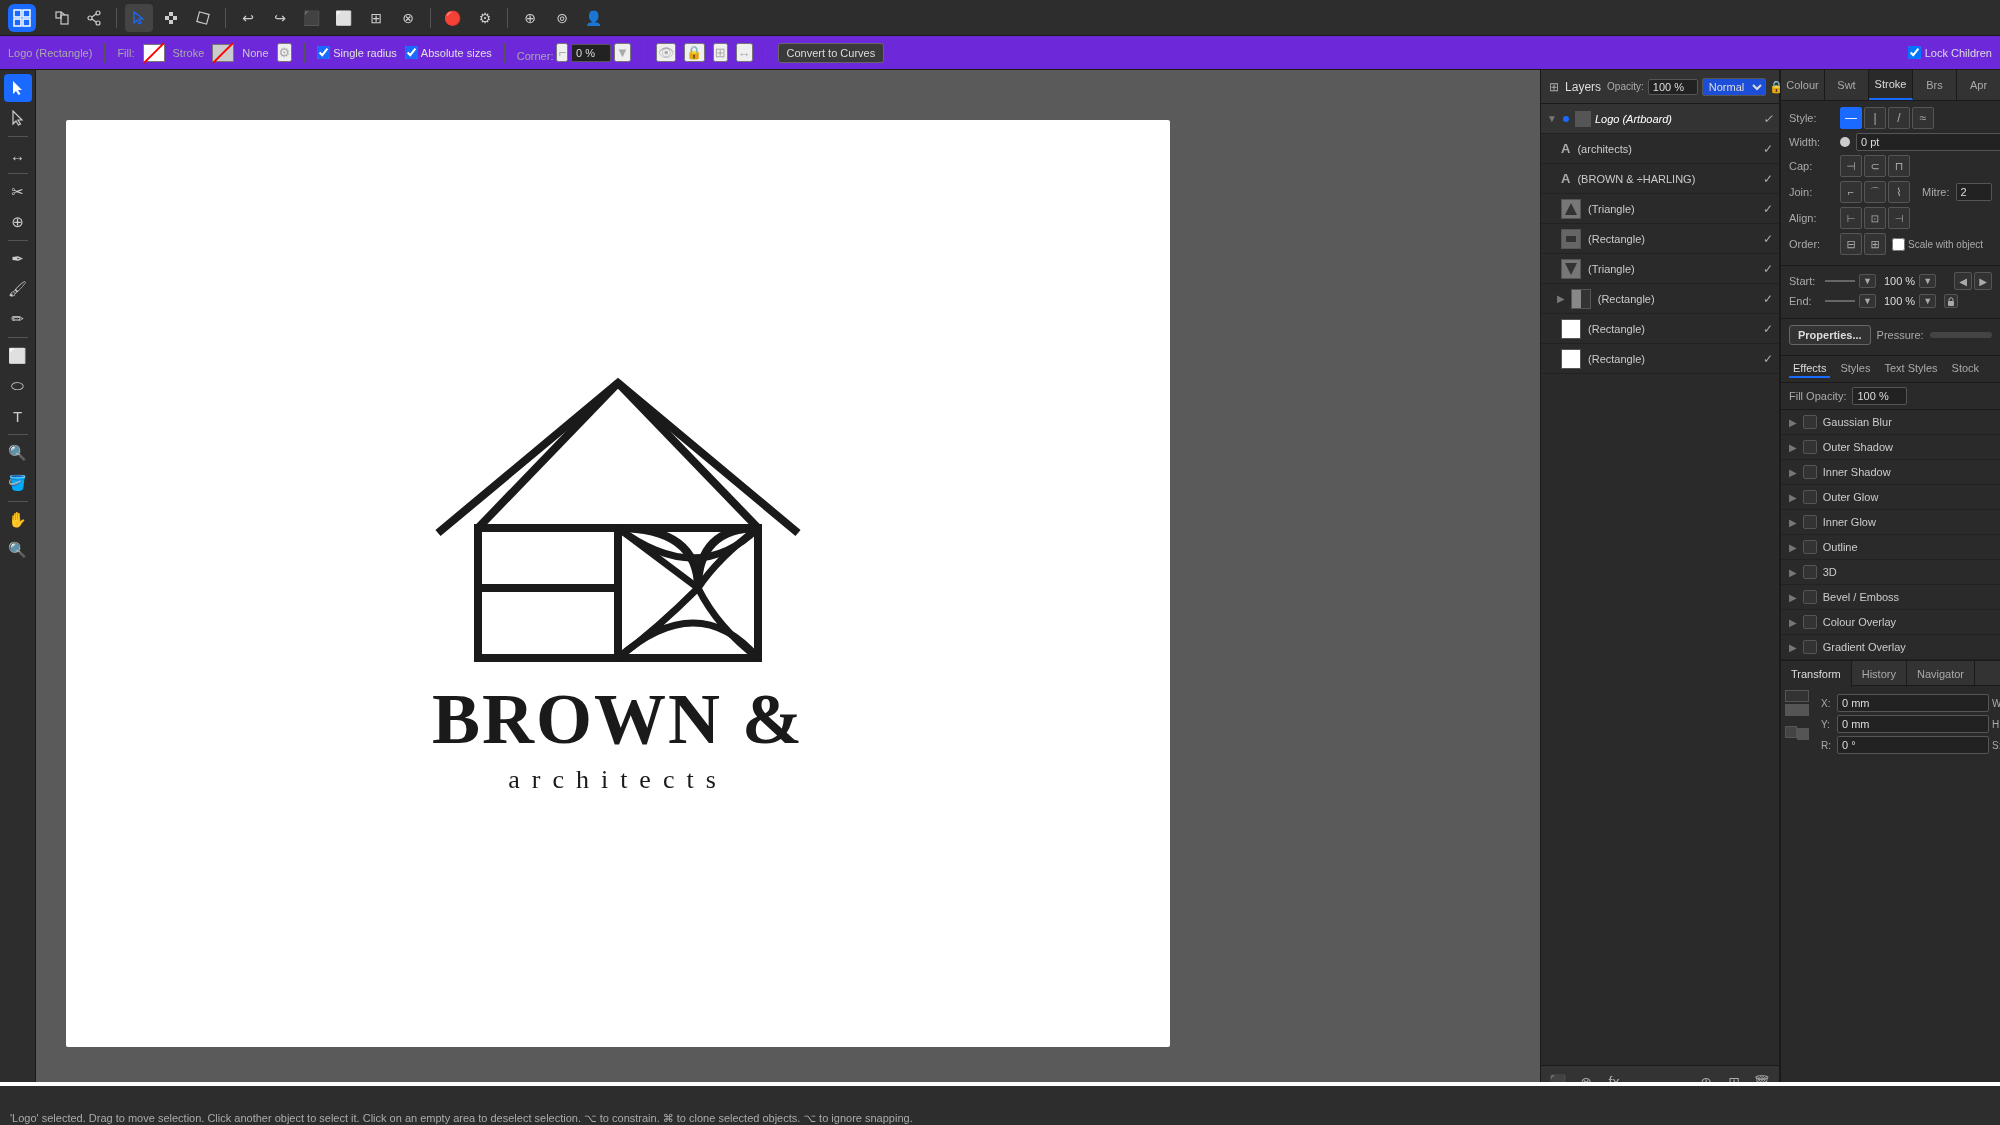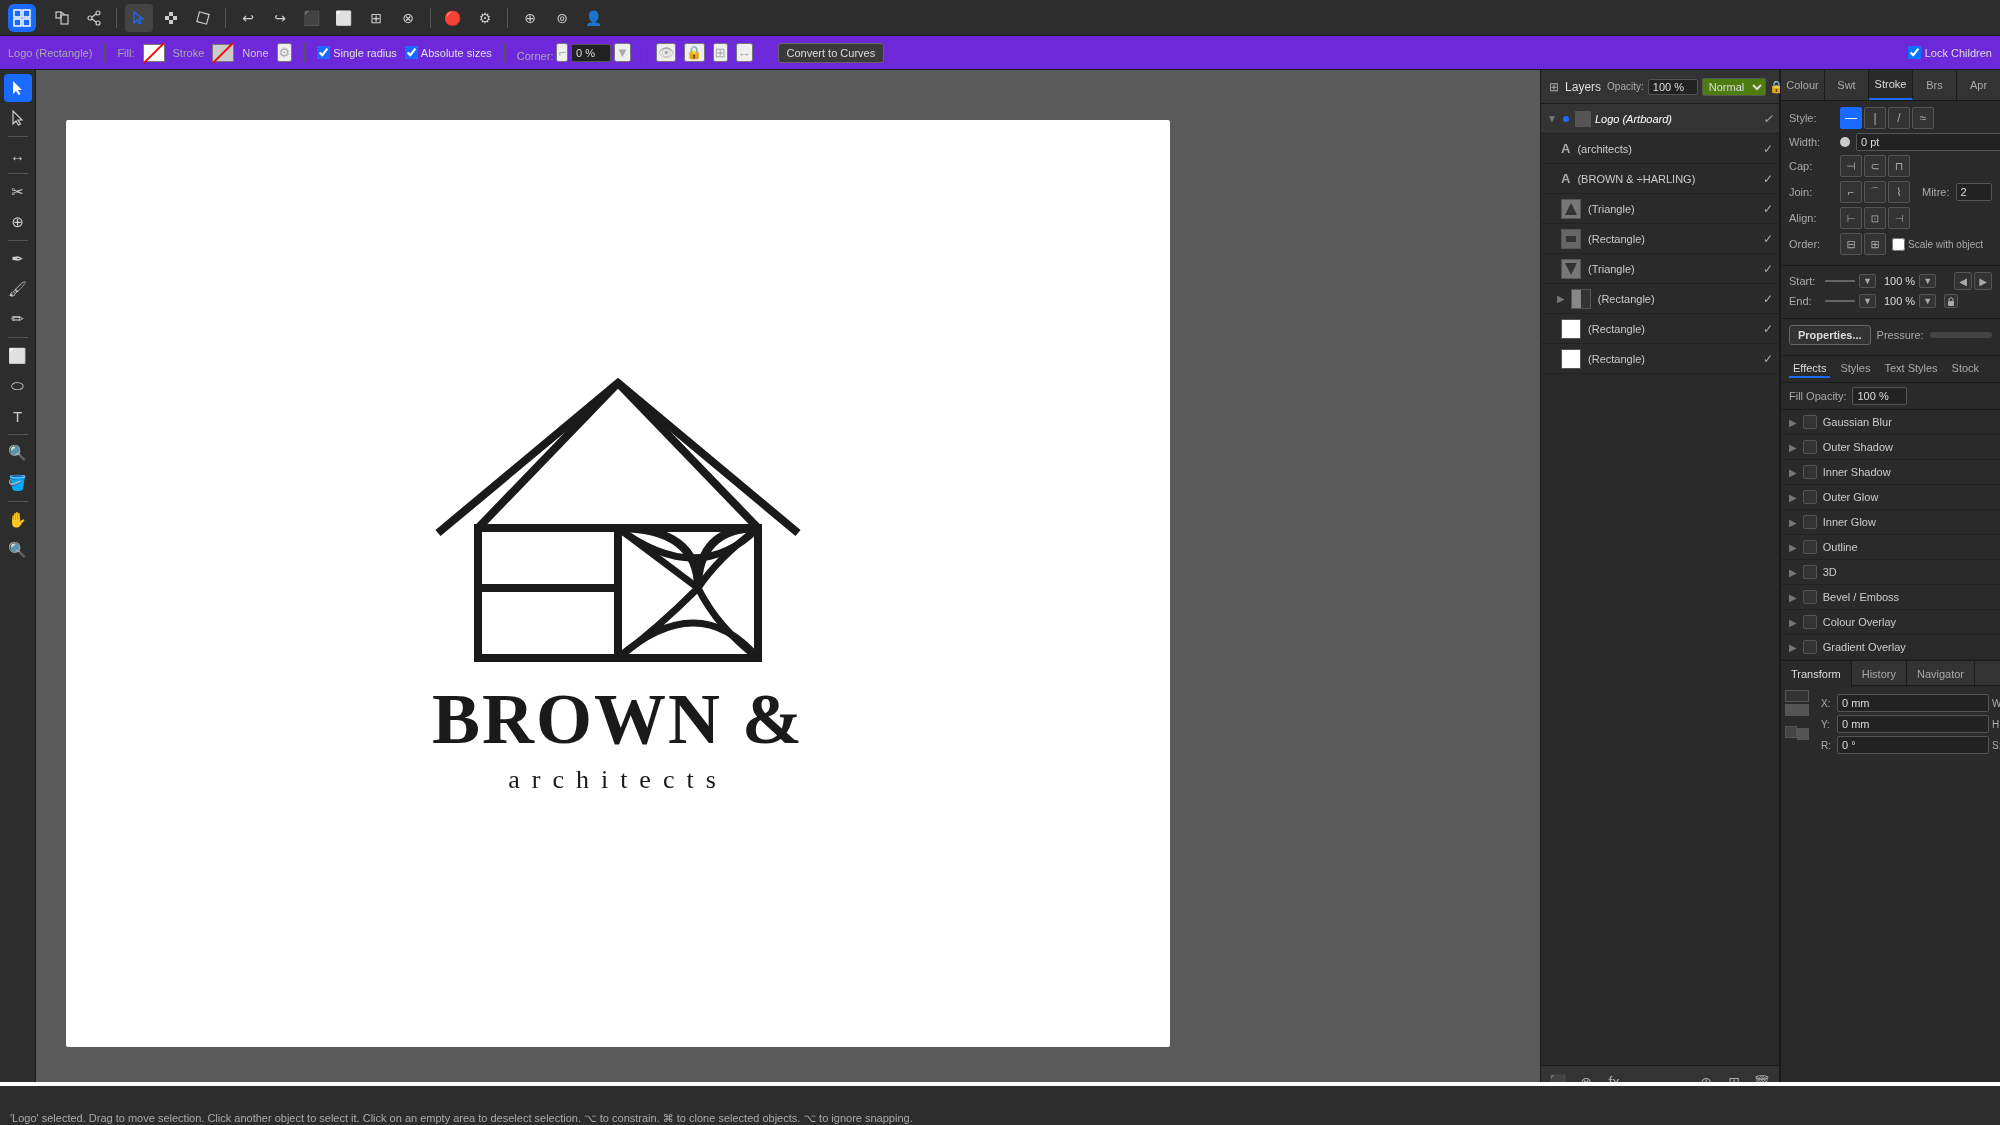--- a/index.html
+++ b/index.html
@@ -196,21 +196,21 @@
     }
     .layers-title { font-size: 12px; color: #ddd; font-weight: 500; flex: 1; }
     .layers-opacity {
       display: flex; align-items: center; gap: 4px; font-size: 11px;
     }
     .opacity-input {
       width: 50px; background: #222; border: 1px solid #555; color: #ddd;
       padding: 1px 4px; font-size: 11px; border-radius: 2px;
     }
     .blend-select {
-      background: #4d7c0f; border: 1px solid #555; color: #ddd;
+      background: #1d4ed8; border: 1px solid #555; color: #ddd;
       font-size: 11px; padding: 1px 2px; border-radius: 2px;
     }
     .layers-body { flex: 1; overflow-y: auto; }
     .layer-item {
       height: 30px;
       display: flex;
       align-items: center;
       padding: 0 6px;
       gap: 4px;
       cursor: pointer;

